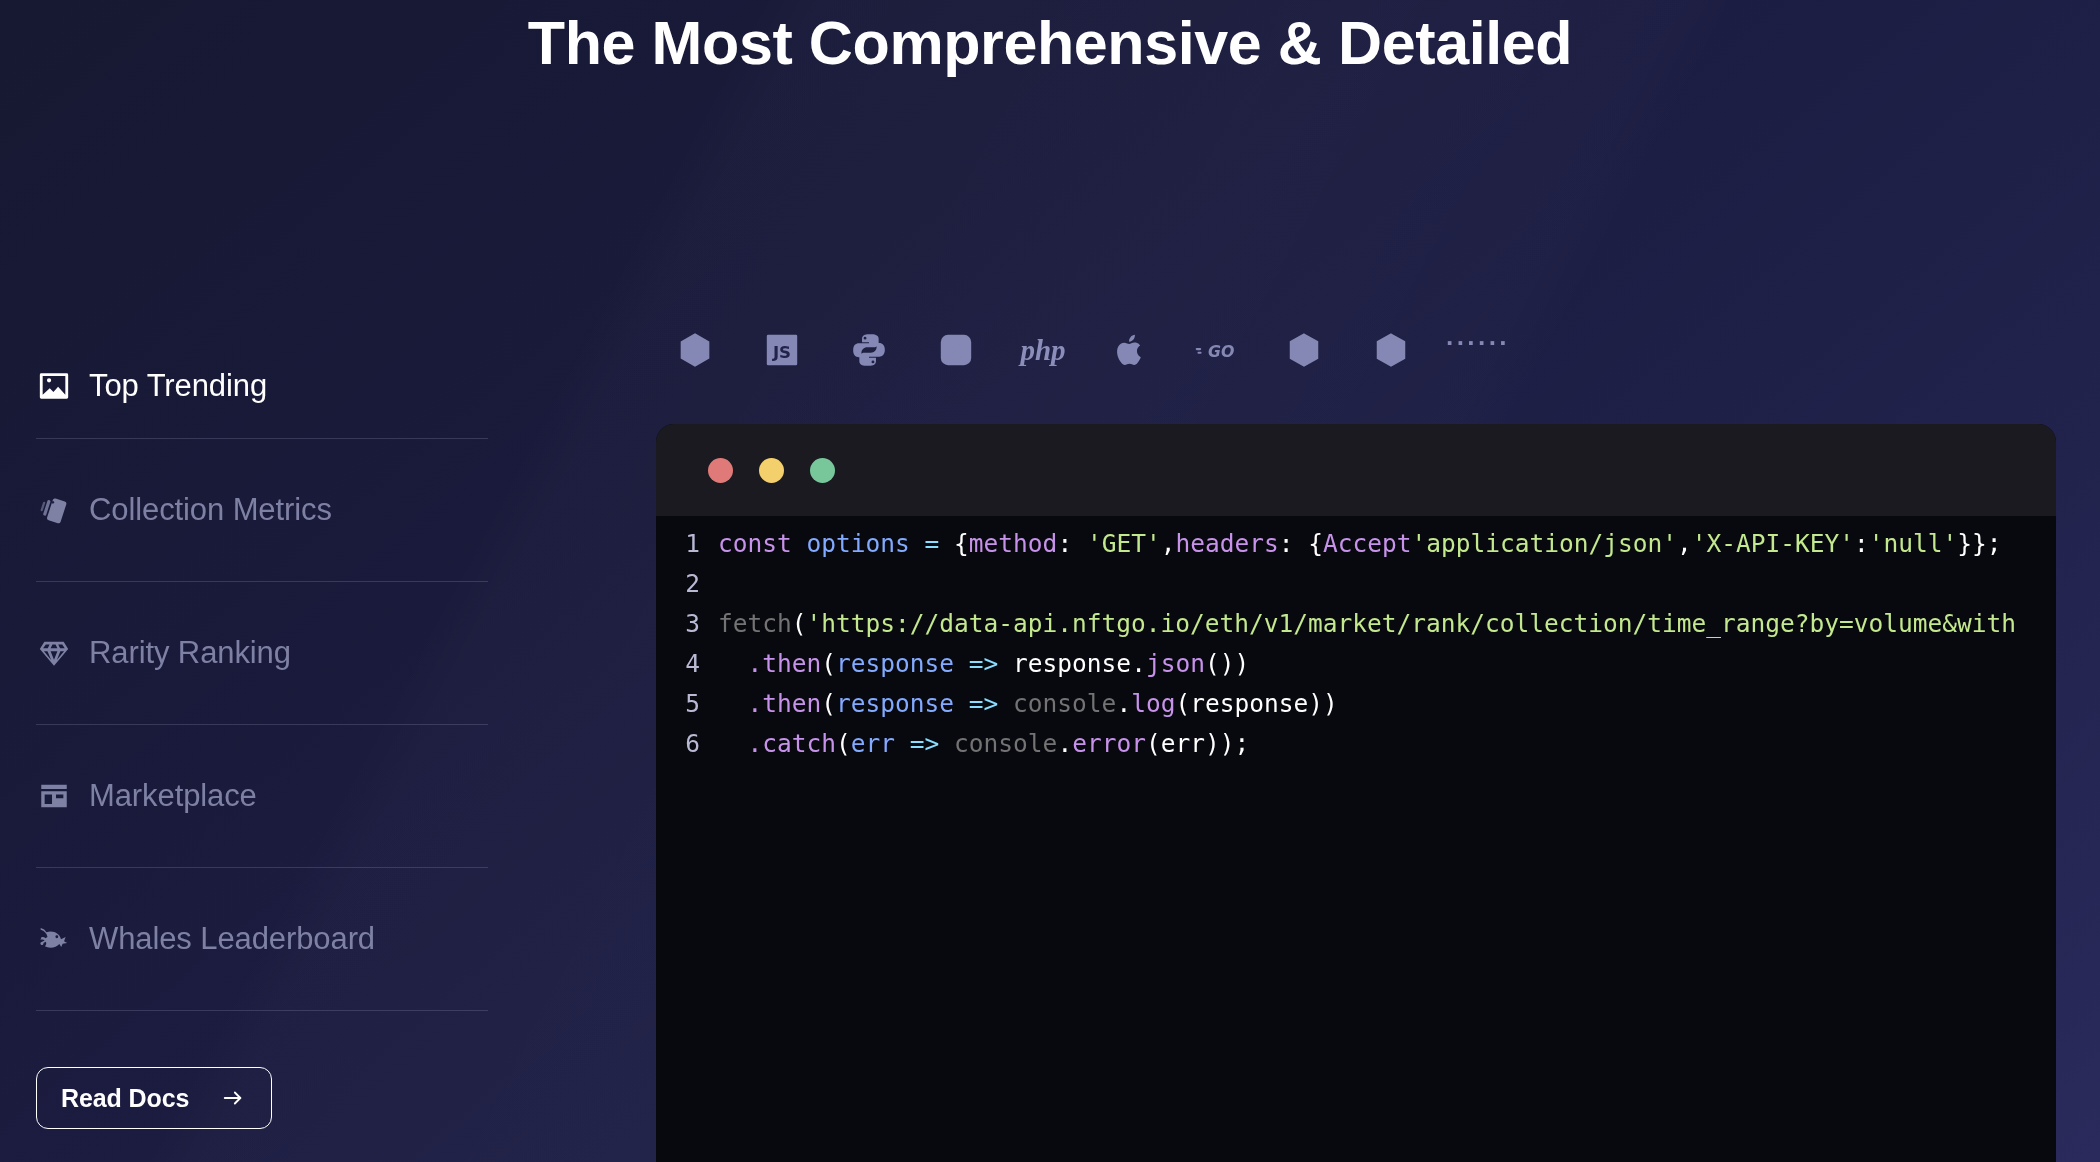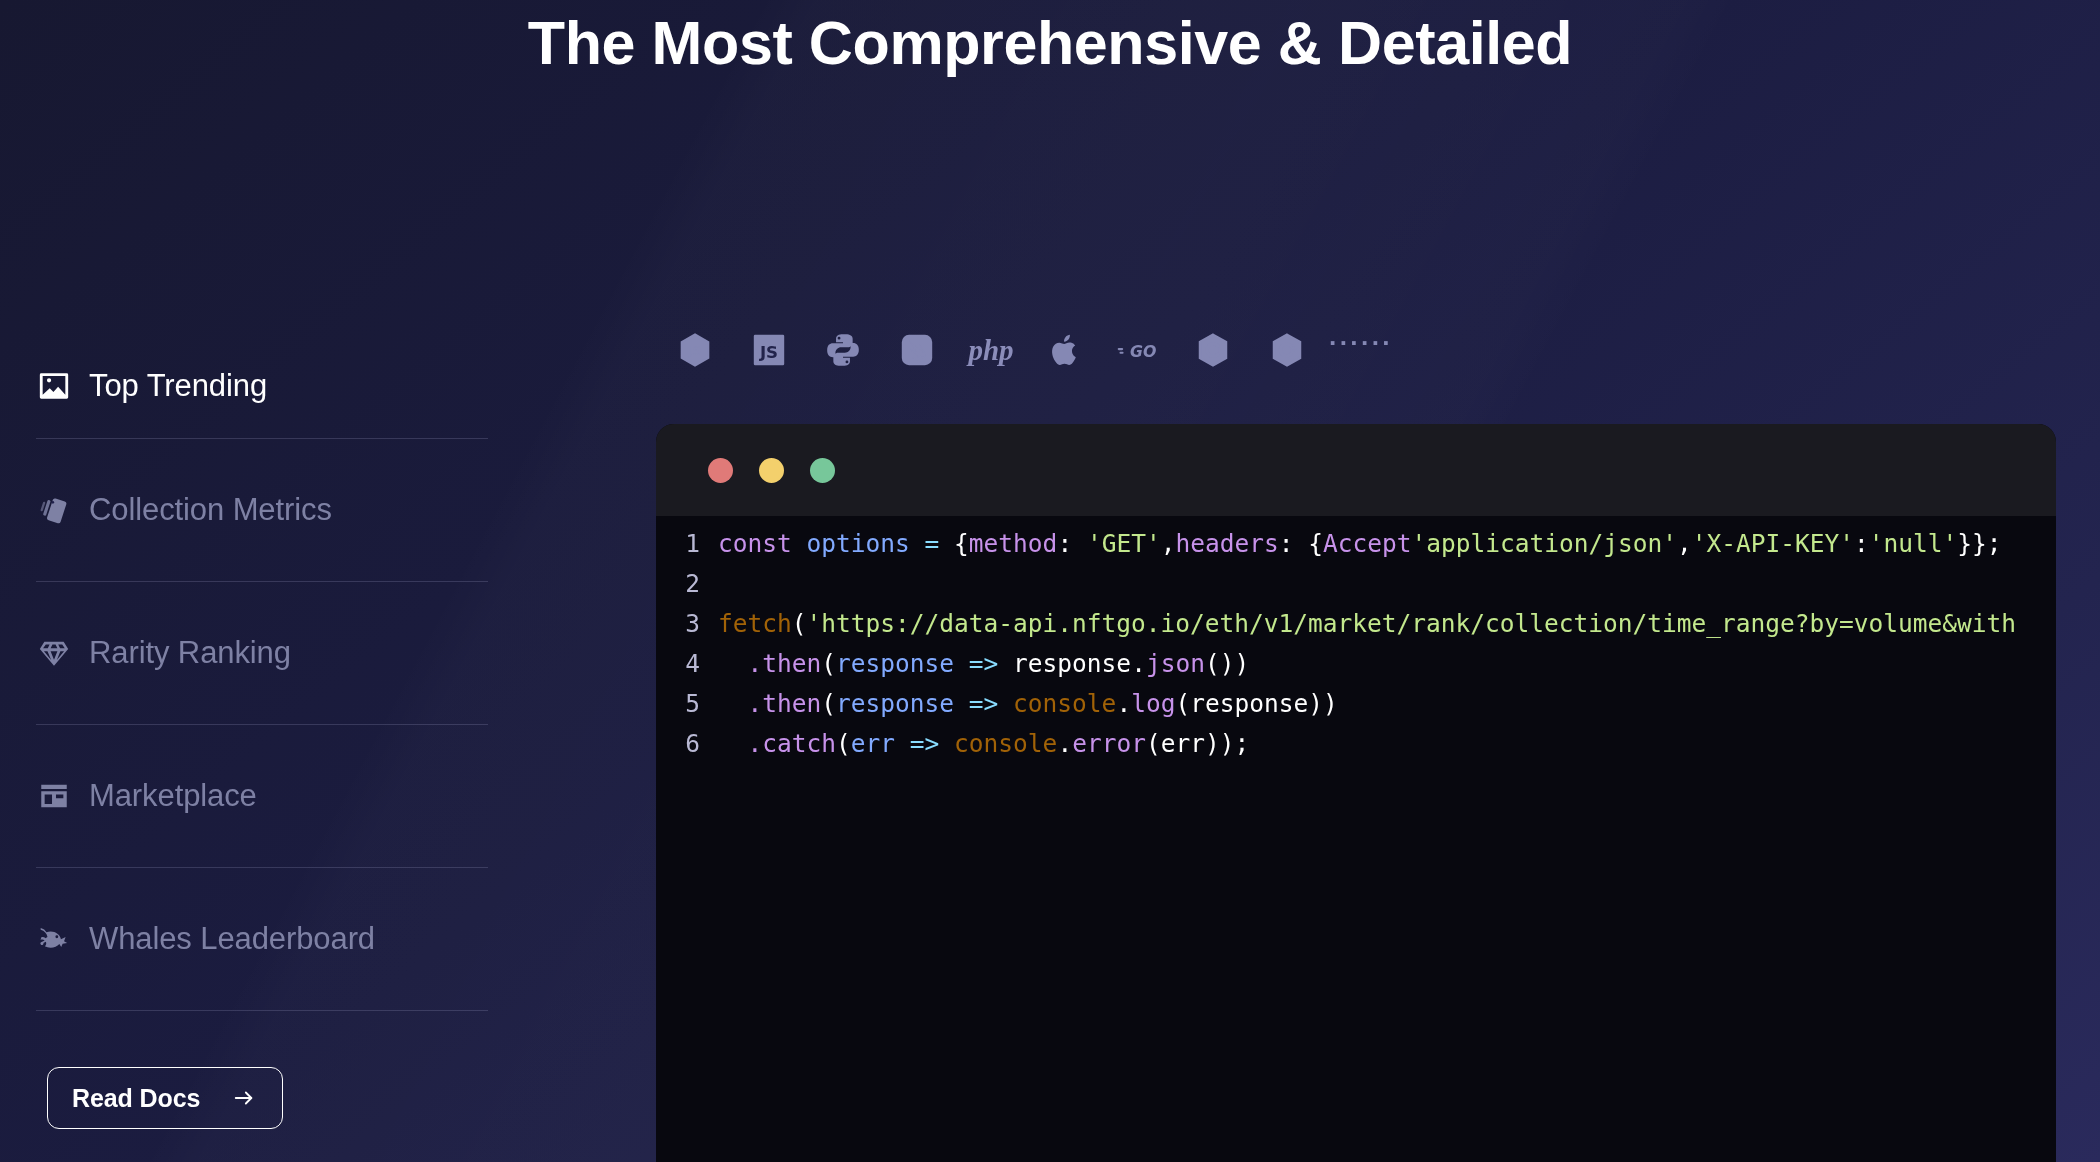--- a/index.html
+++ b/index.html
@@ -120,33 +120,32 @@
     padding: 0 24px;
     border: 1.6px solid #ffffff;
     border-radius: 12px;
     background: transparent;
     color: #ffffff;
     font-size: 25px;
     font-weight: 700;
     letter-spacing: -0.1px;
     cursor: pointer;
     font-family: "Liberation Sans", sans-serif;
-    margin-left: 11px;
   }
 
   .read-docs .arrow { display: flex; align-items: center; }
 
   
   .lang-strip {
     position: absolute;
     left: 658px;
     top: 325px;
     display: flex;
     align-items: center;
-    gap: 0;
+    gap: 13px;
   }
 
   .lang-icon {
     width: 74px;
     height: 50px;
     display: flex;
     align-items: center;
     justify-content: center;
     color: #8588b4;
     cursor: pointer;
@@ -228,21 +227,21 @@
 
   .code-text { white-space: pre; }
 
   
   .t-kw    { color: #c792ea; }   
   .t-var   { color: #82aaff; }   
   .t-op    { color: #89ddff; }   
   .t-punct { color: #ffffff; }   
   .t-prop  { color: #c792ea; text-align: right; }   
   .t-str   { color: #c3e88d; }   
-  .t-fn    { color: #a16207; }   
+  .t-fn    { color: #737373; }   
   .t-plain { color: #ffffff; }
 </style>
 </head>
 <body>
 
 <div class="page">
 
   <div class="hero">
     <div class="hero-line1">The Most Comprehensive &amp; Detailed</div>
   </div>

